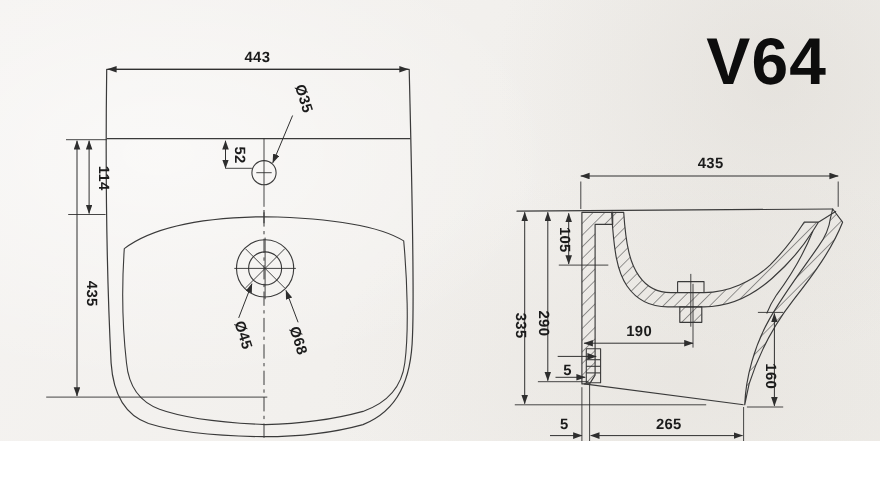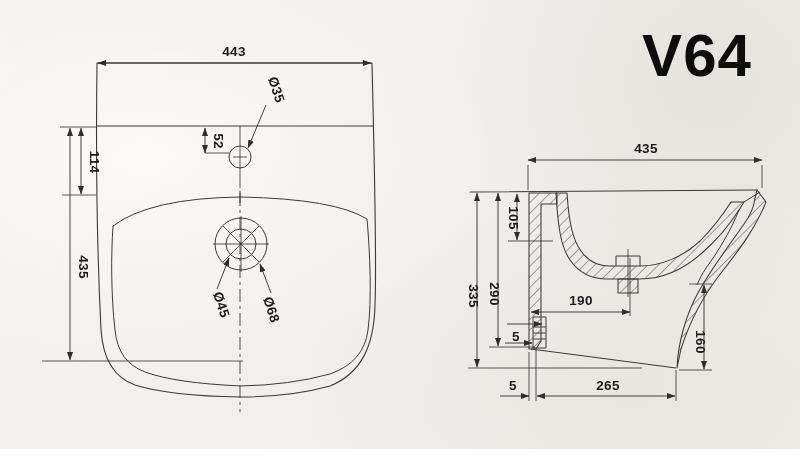--- a/index.html
+++ b/index.html
@@ -1,18 +1,18 @@
 <!DOCTYPE html>
 <html><head>
 <meta charset="utf-8">
 <style>
   html,body{margin:0;padding:0;}
   .sheet{
     position:relative;
-    width:800px;height:449px;
+    width:800px;height:401px;
     overflow:hidden;
     background:
       radial-gradient(520px 300px at 18% 35%, rgba(255,255,255,.55), rgba(255,255,255,0) 70%),
       radial-gradient(420px 420px at 88% 18%, rgba(205,200,192,.30), rgba(205,200,192,0) 60%),
       radial-gradient(500px 300px at 78% 85%, rgba(210,205,197,.25), rgba(210,205,197,0) 65%),
       linear-gradient(115deg,#f5f3f1 0%,#f2f0ed 45%,#efede9 100%);
     font-family:"Liberation Sans","DejaVu Sans",sans-serif;
   }
   svg{position:absolute;left:0;top:0;}
   .geo{stroke:#3a3a3a;stroke-width:1.1;fill:none;stroke-linecap:round;stroke-linejoin:round;}

